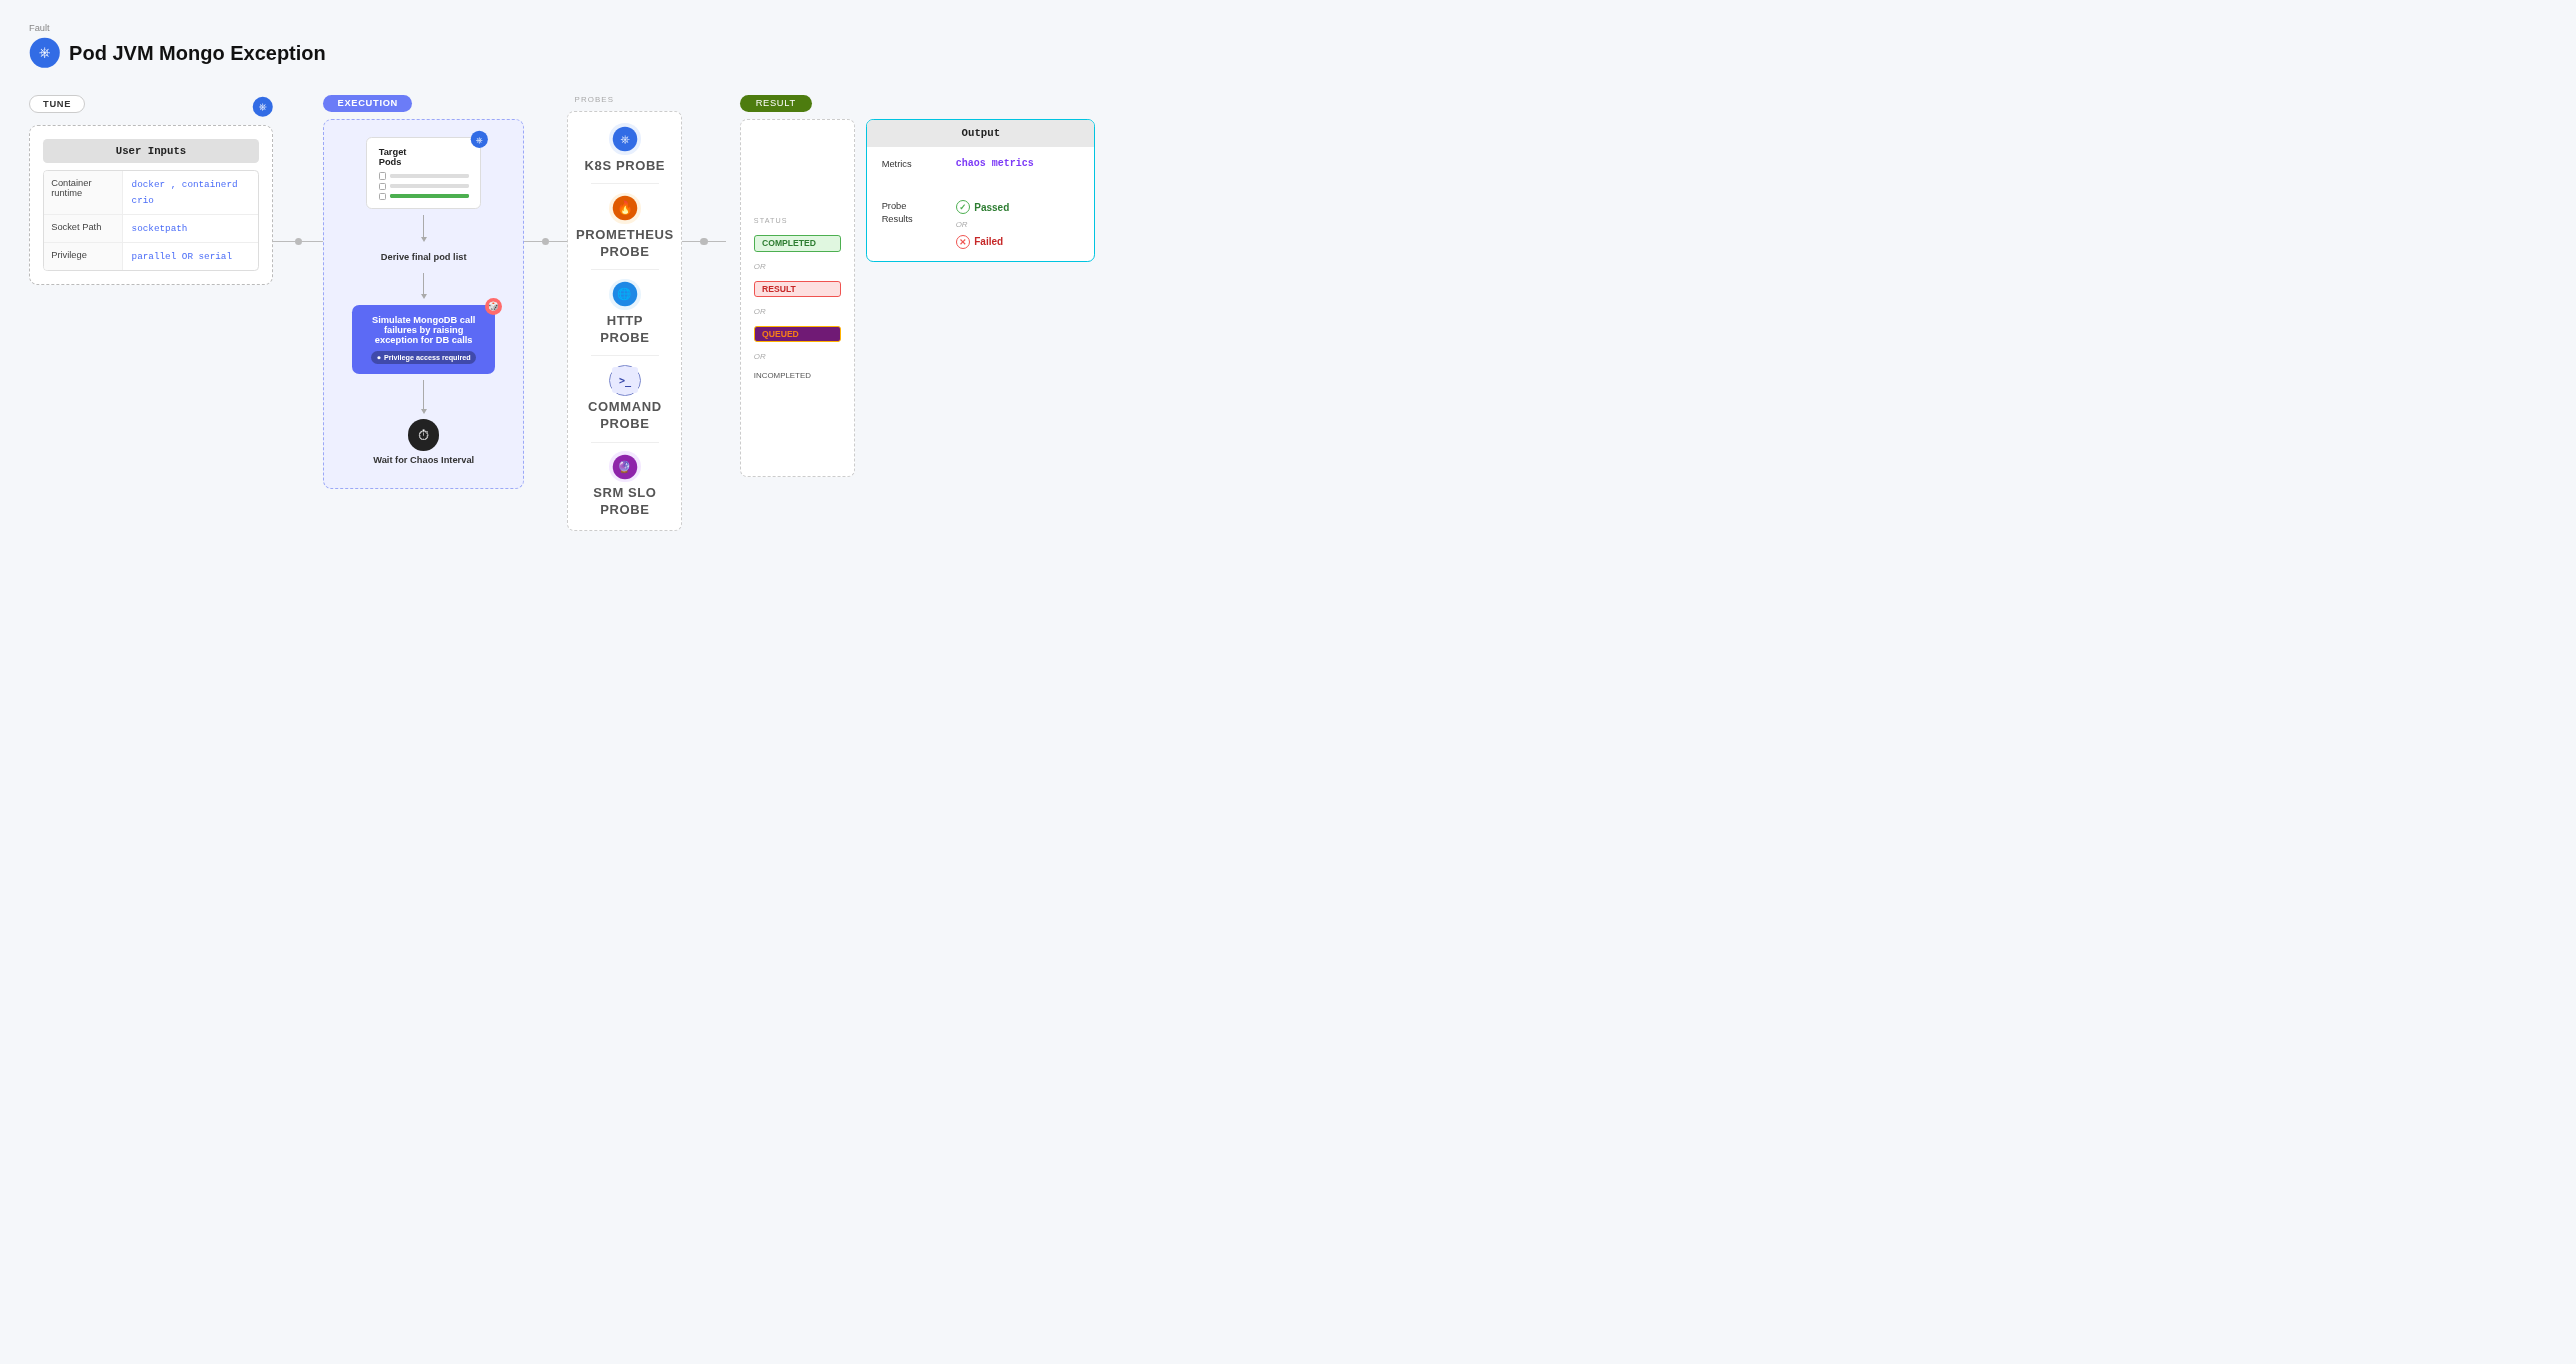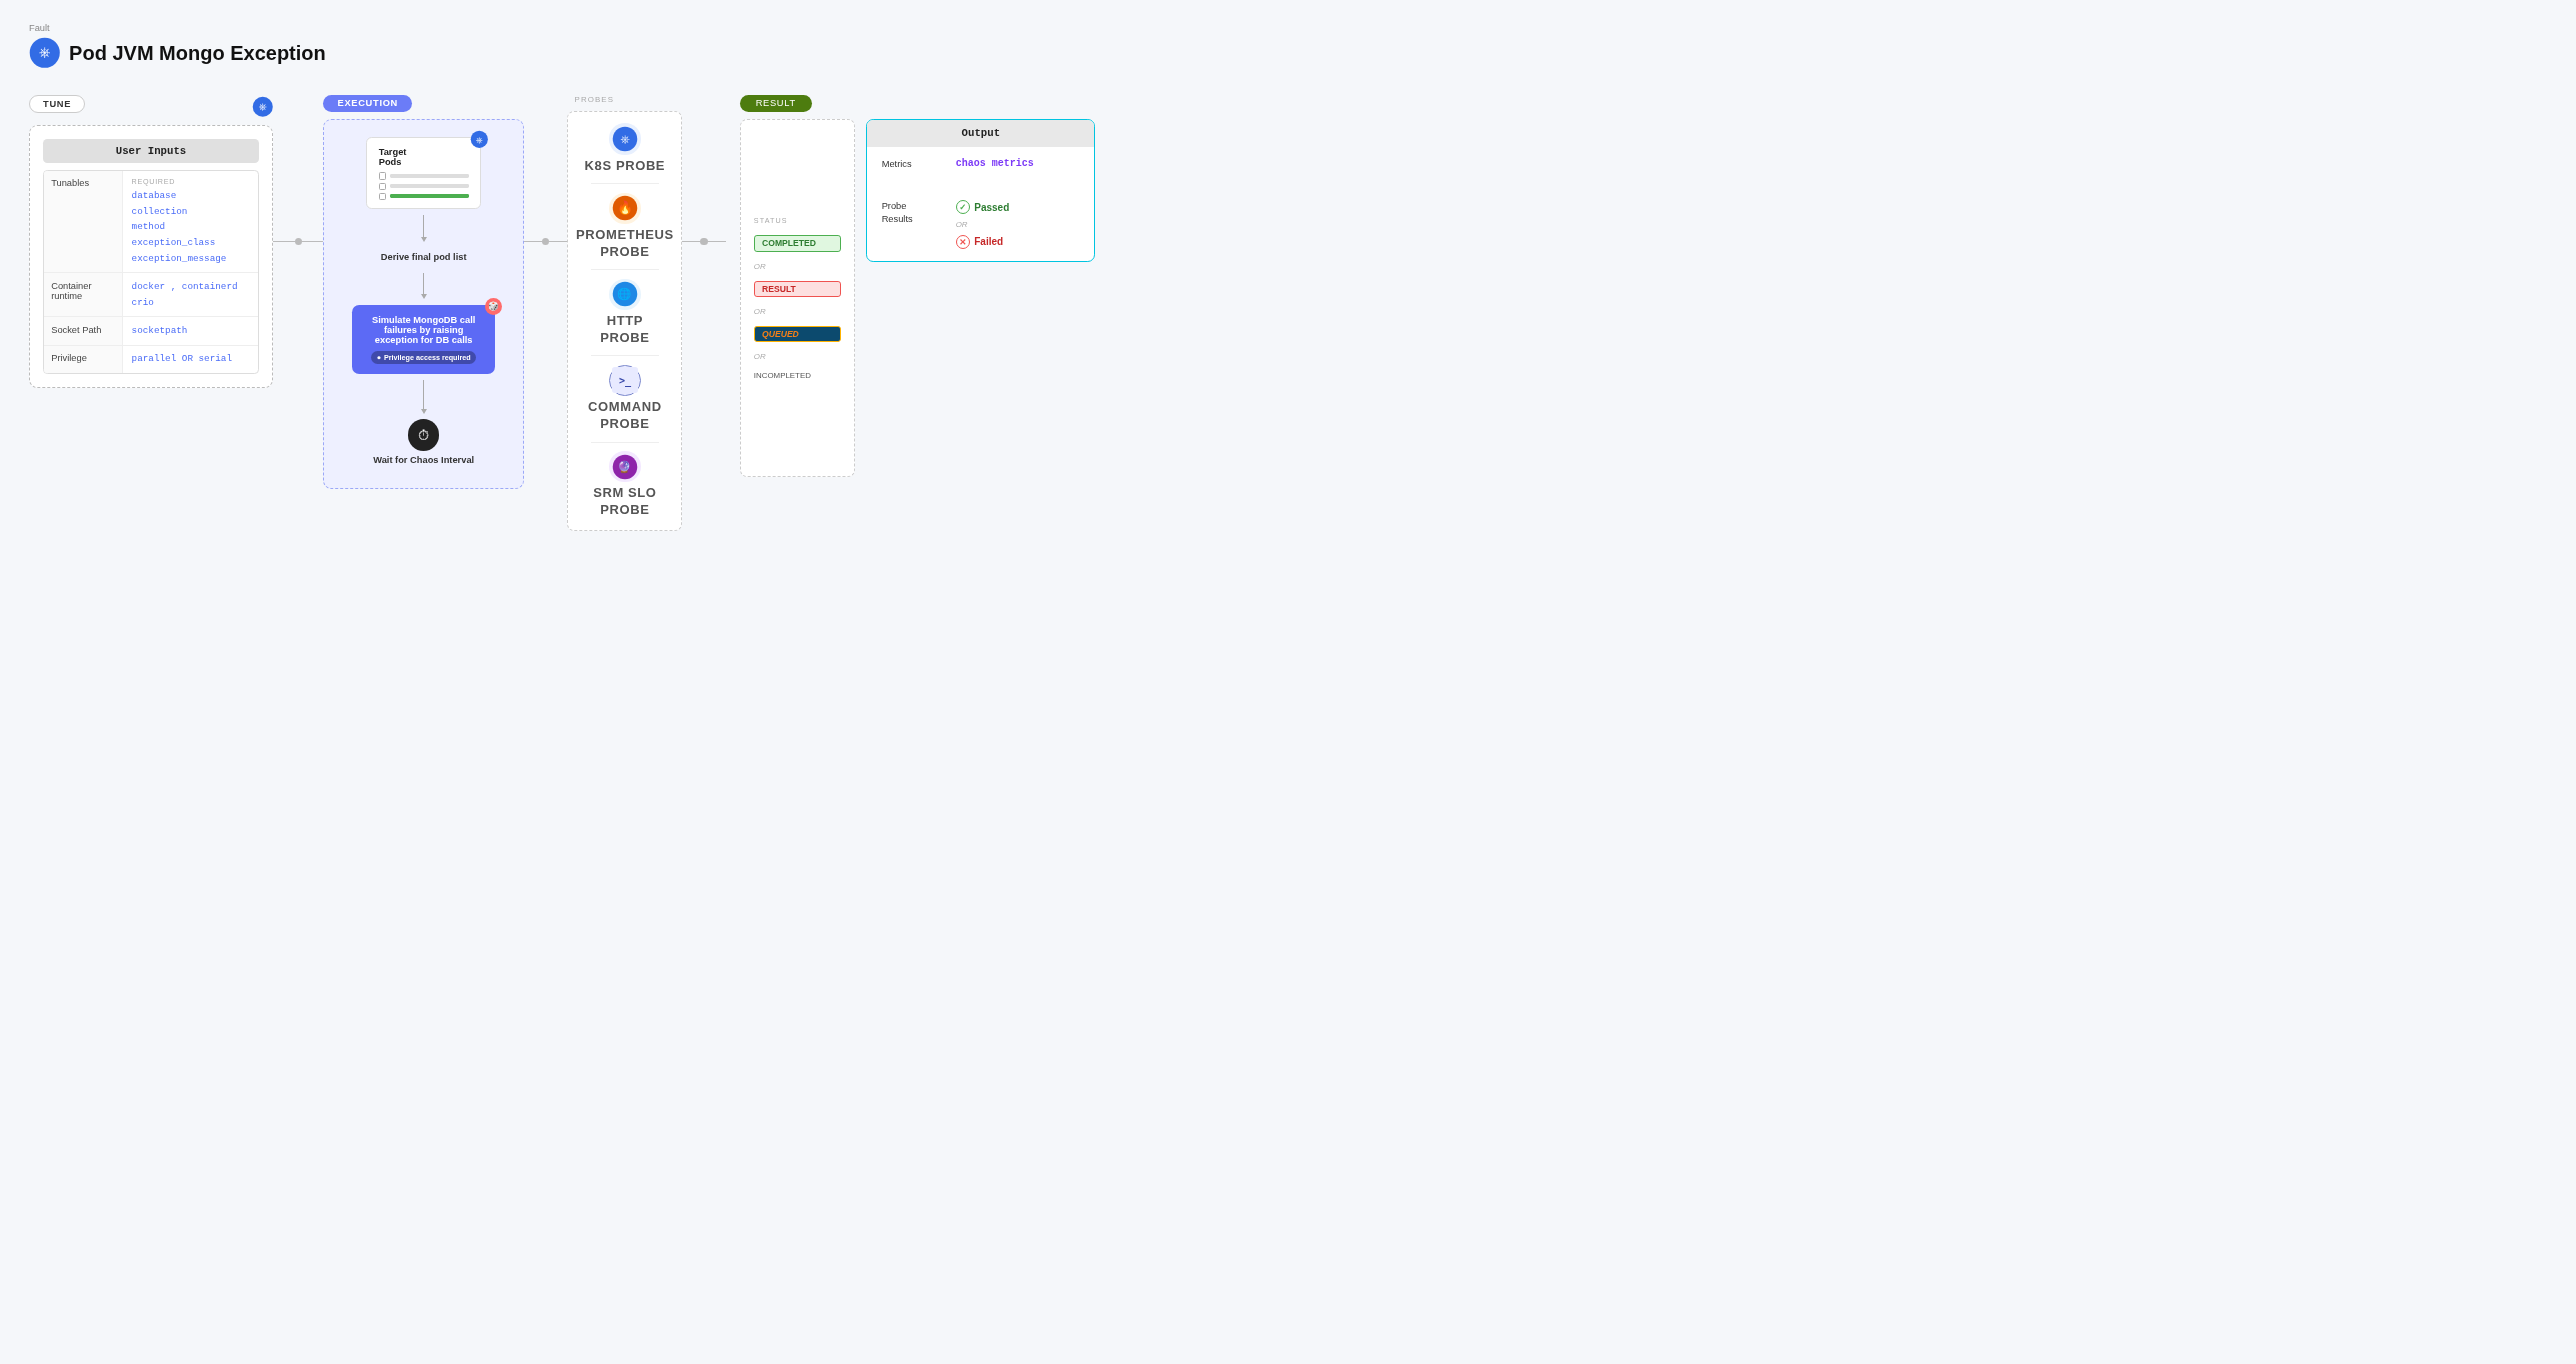--- a/index.html
+++ b/index.html
@@ -366,24 +366,23 @@
       background: #e0f7e0;
       color: #2e7d32;
       border: 1.1px solid #4caf50;
     }
     .status-errored {
       background: #fde0e0;
       color: #c62828;
       border: 1.1px solid #ef5350;
     }
     .status-queued {
-      background: #0c4a6e;
+      background: #701a75;
       color: #f57f17;
       border: 1.1px solid #ffb300;
-      font-style: italic;
     }
     .or-text {
       font-size: 7.9px;
       color: #aaa;
       font-style: italic;
     }
     .output-box {
       border: 1.4px solid #00c4e0;
       border-radius: 7.2px;
       background: #fff;
@@ -516,29 +515,20 @@
         <svg viewBox="0 0 30 30" width="21.5" height="21.5">
           <circle cx="15" cy="15" r="14" fill="#326CE5"></circle>
           <text x="15" y="20" text-anchor="middle" fill="white" font-size="14">⎈</text>
         </svg>
       </div>
     </div>
     <div class="tune-box">
       <div class="user-inputs-header">User Inputs</div>
       <div class="inputs-inner">
 
-        <div class="input-row">
-          <div class="input-label">Tunables</div>
-          <div class="input-values">
-            <div class="required-label">REQUIRED</div>
-            <div class="blue-val">
-              database<br>collection<br>method<br>exception_class<br>exception_message
-            </div>
-          </div>
-        </div>
 
         <div class="input-row">
           <div class="input-label">Container runtime</div>
           <div class="input-values">
             <div class="blue-val">docker , containerd<br>crio</div>
           </div>
         </div>
 
         <div class="input-row">
           <div class="input-label">Socket Path</div>

